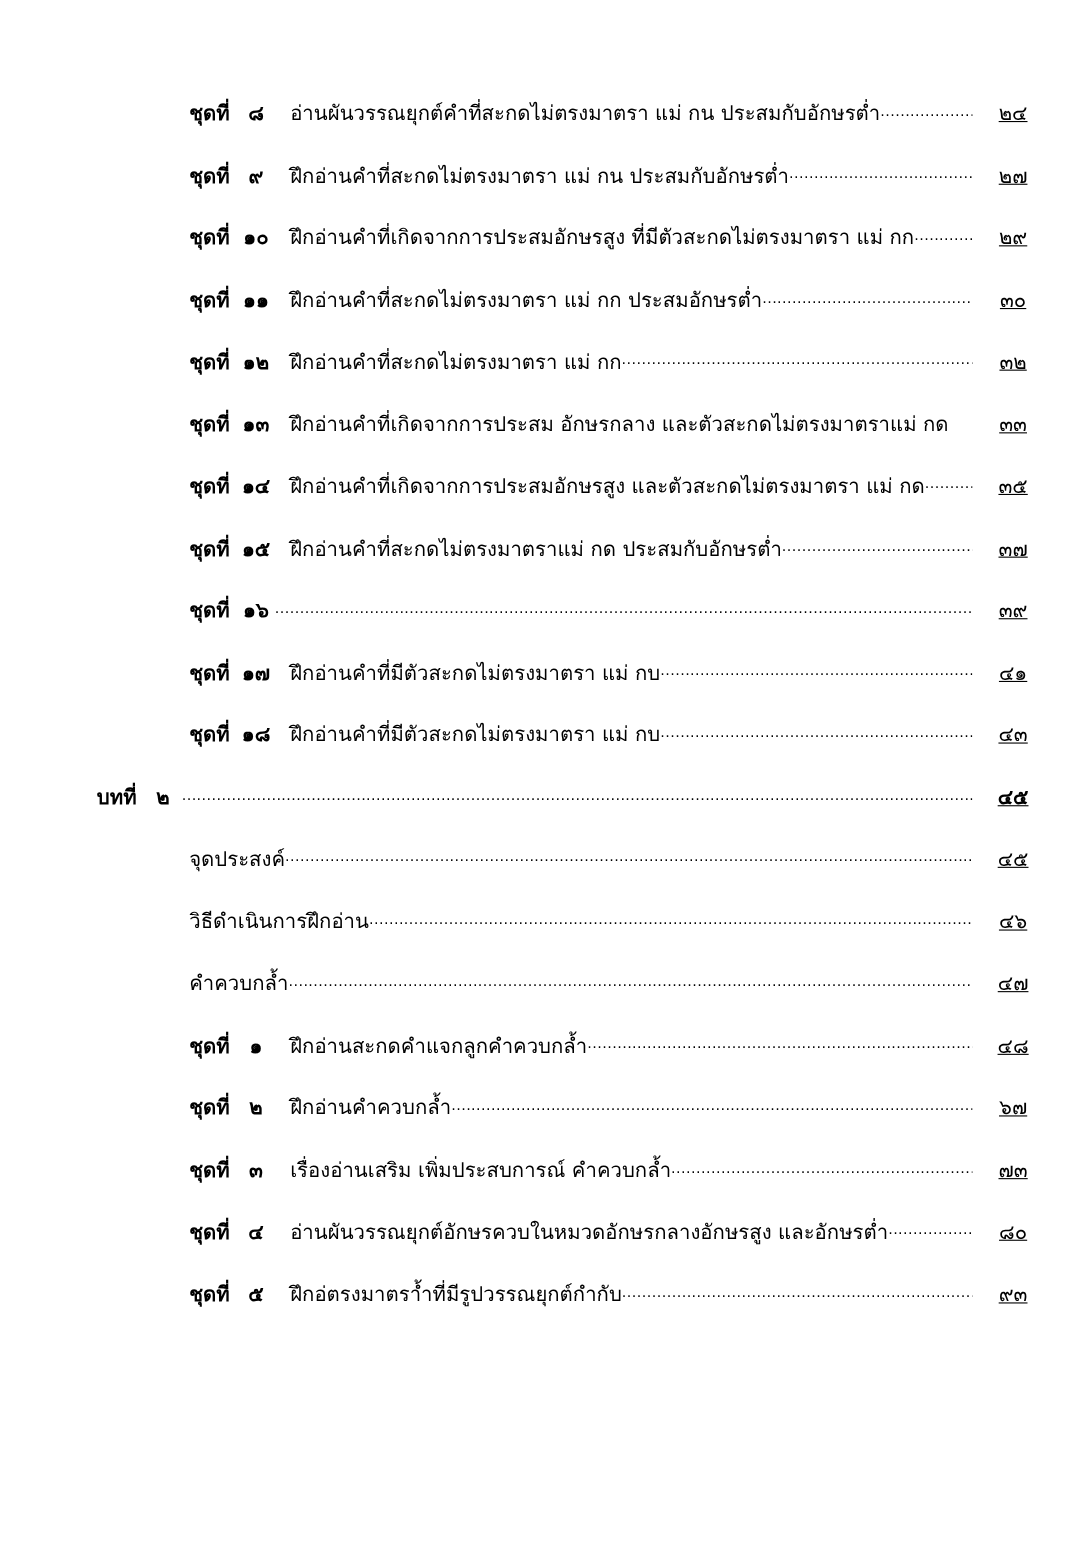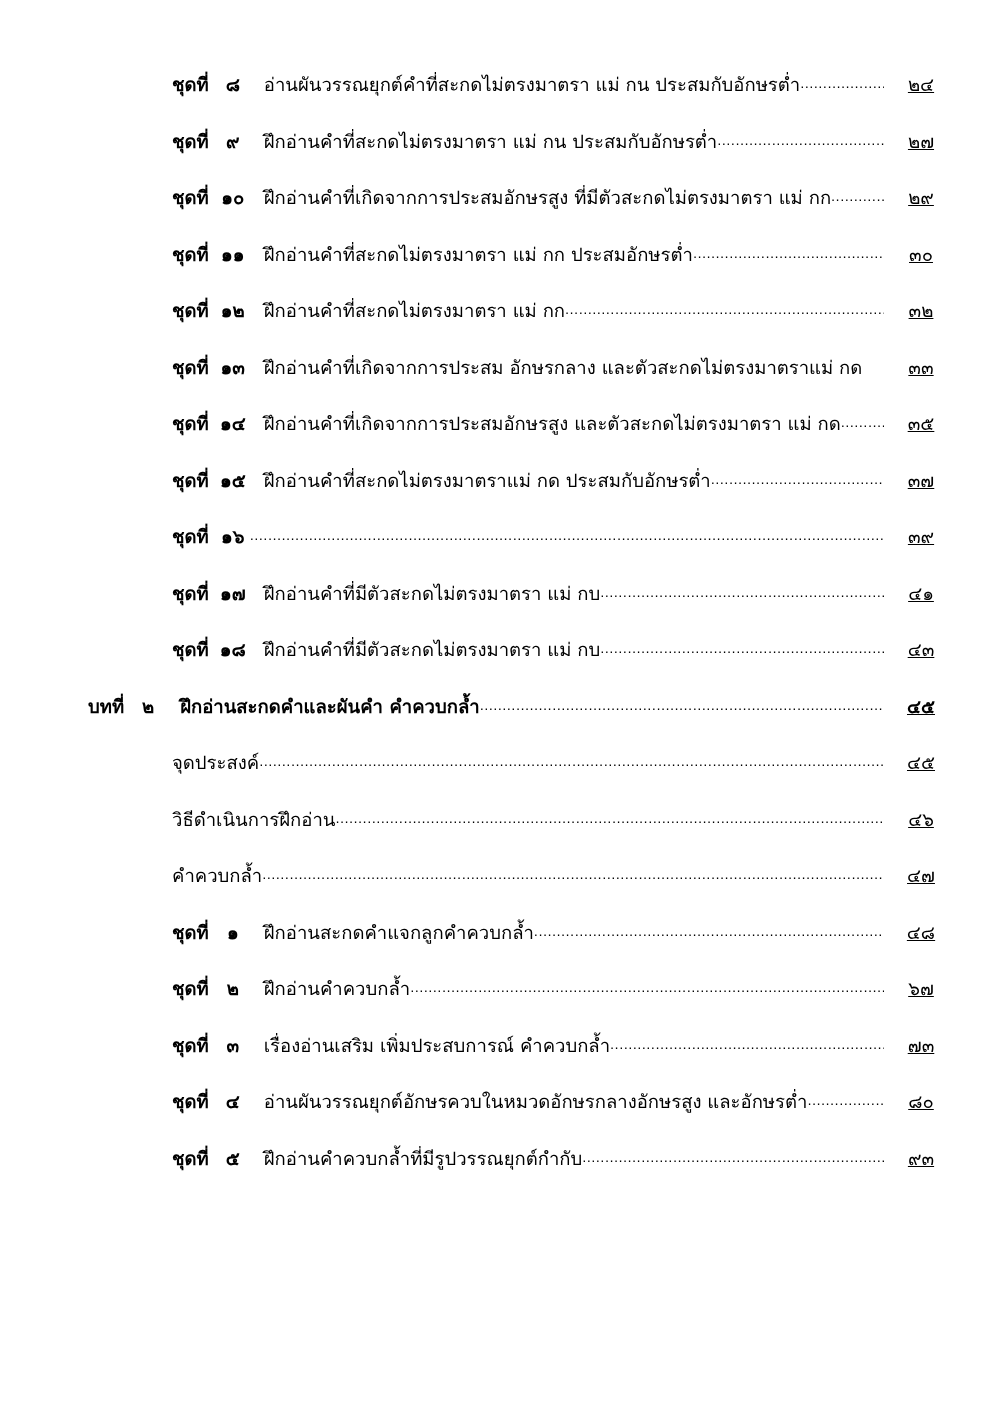--- a/index.html
+++ b/index.html
@@ -14,21 +14,21 @@
     color: #000000;
     -webkit-font-smoothing: antialiased;
   }
 
   .page {
     position: relative;
     width: 992px;
     height: 1403px;
     background: #ffffff;
     box-sizing: border-box;
-    padding: 70px 42px 0 88px;
+    padding: 88px 42px 0 88px;
   }
 
   .toc {
     display: block;
   }
 
   
   .toc-row {
     display: flex;
     align-items: baseline;
@@ -193,21 +193,20 @@
       <div class="toc-row set">
         <span class="row-label">ชุดที่</span>
         <span class="row-num">๑๘</span>
         <span class="row-title">ฝึกอ่านคำที่มีตัวสะกดไม่ตรงมาตรา  แม่ กบ</span>
         <span class="leader"></span>
         <span class="row-page">๔๓</span>
       </div>
       <div class="toc-row chapter">
         <span class="row-label">บทที่</span>
         <span class="row-num">๒</span>
-        <span class="row-title">ฝึกอ่านสะกดคำและผันคำ คำควบกล้ำ</span>
         <span class="leader"></span>
         <span class="row-page">๔๕</span>
       </div>
       <div class="toc-row plain">
         <span class="row-title">จุดประสงค์</span>
         <span class="leader"></span>
         <span class="row-page">๔๕</span>
       </div>
       <div class="toc-row plain">
         <span class="row-title">วิธีดำเนินการฝึกอ่าน</span>
@@ -243,18 +242,18 @@
       <div class="toc-row set">
         <span class="row-label">ชุดที่</span>
         <span class="row-num">๔</span>
         <span class="row-title">อ่านผันวรรณยุกต์อักษรควบในหมวดอักษรกลางอักษรสูง และอักษรต่ำ</span>
         <span class="leader"></span>
         <span class="row-page">๘๐</span>
       </div>
       <div class="toc-row set">
         <span class="row-label">ชุดที่</span>
         <span class="row-num">๕</span>
-        <span class="row-title">ฝึกอ่านคำควบกล้ำที่มีรูปวรรณยุกต์กำกับ</span>
+        <span class="row-title">ฝึกอ่ตรงมาตรา้ำที่มีรูปวรรณยุกต์กำกับ</span>
         <span class="leader"></span>
         <span class="row-page">๙๓</span>
       </div>
     </div>
 </div>
 
 </body></html>

